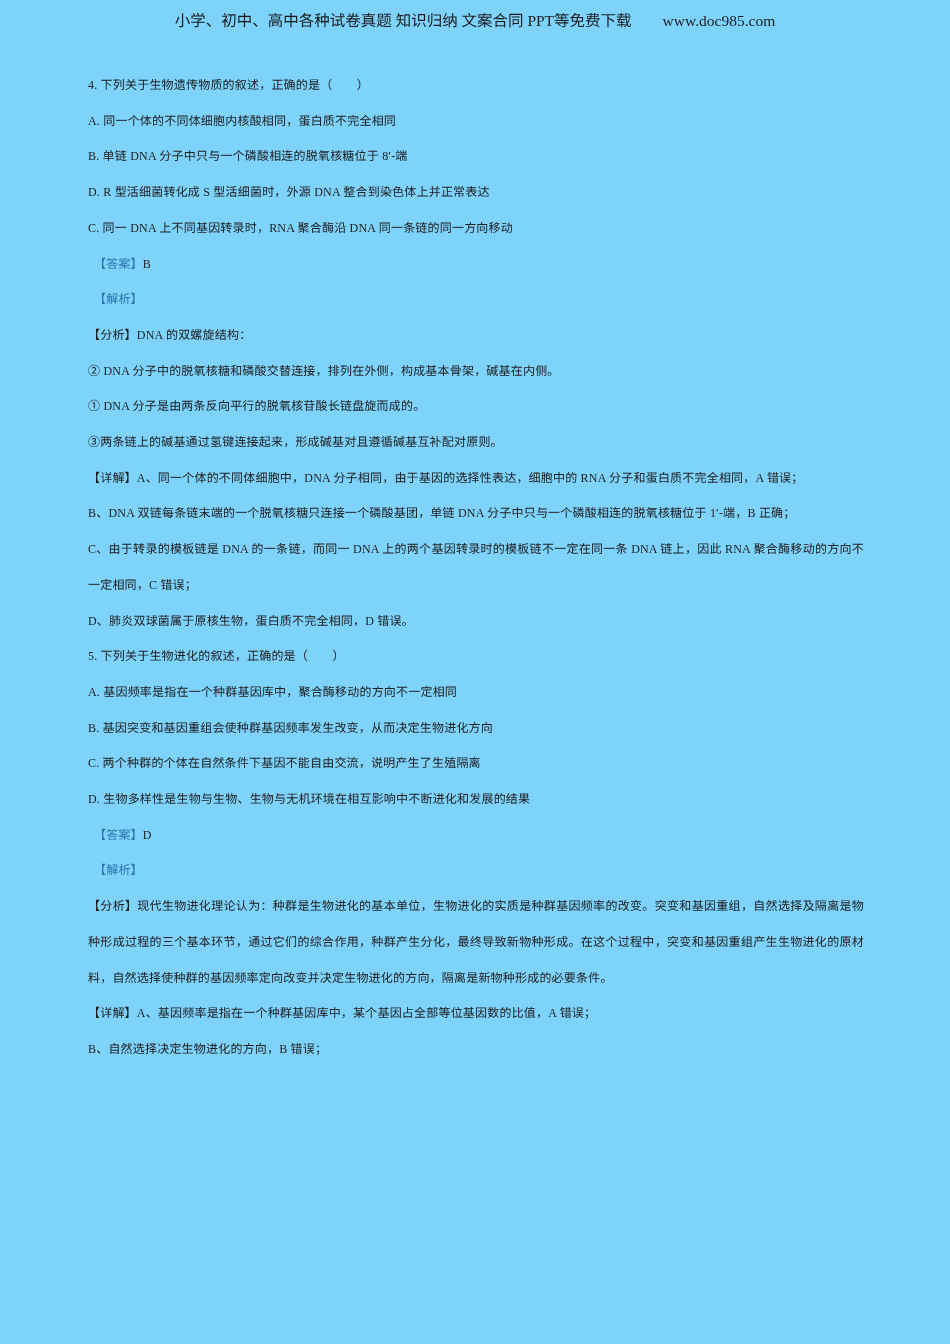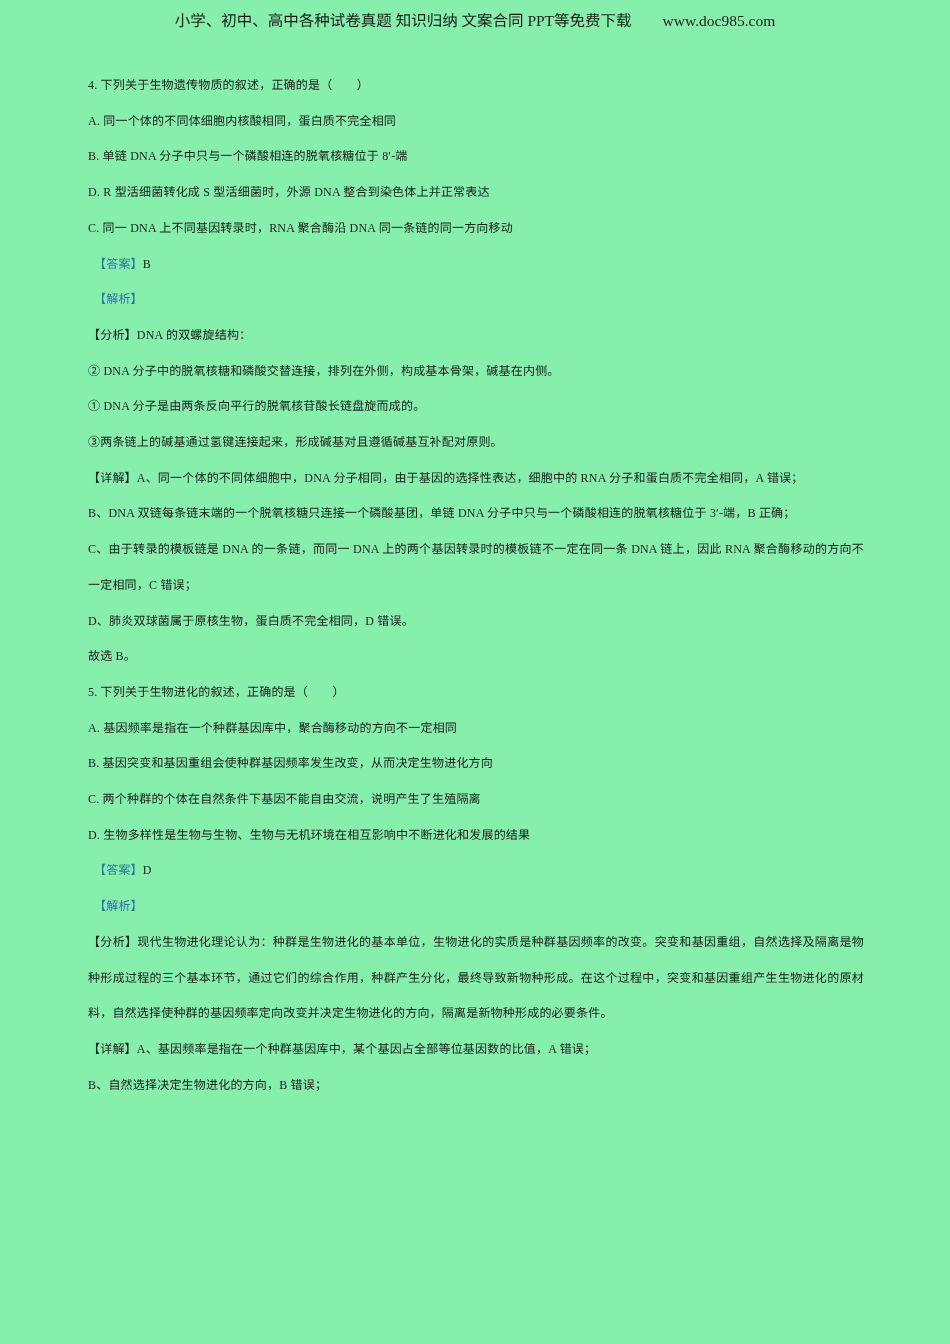--- a/index.html
+++ b/index.html
@@ -4,21 +4,21 @@
 <style>
   html, body {
     margin: 0;
     padding: 0;
     background: #ffffff;
   }
   .page {
     position: relative;
     width: 950px;
     height: 1344px;
-    background: #86efac;
+    background: #7dd3fc;
     overflow: hidden;
     font-family: "Liberation Serif", "DejaVu Serif", serif;
     color: #212121;
   }
   .doc-header {
     position: absolute;
     top: 10px;
     left: 0;
     right: 0;
     text-align: center;
@@ -58,24 +58,23 @@
       <p class="line">B. 单链 DNA 分子中只与一个磷酸相连的脱氧核糖位于 8′-端</p>
       <p class="line">D. R 型活细菌转化成 S 型活细菌时，外源 DNA 整合到染色体上并正常表达</p>
       <p class="line">C. 同一 DNA 上不同基因转录时，RNA 聚合酶沿 DNA 同一条链的同一方向移动</p>
       <p class="line"><span class="bracket-blue">【答案】</span>B</p>
       <p class="line"><span class="bracket-blue">【解析】</span></p>
       <p class="line">【分析】DNA 的双螺旋结构：</p>
       <p class="line">② DNA 分子中的脱氧核糖和磷酸交替连接，排列在外侧，构成基本骨架，碱基在内侧。</p>
       <p class="line">① DNA 分子是由两条反向平行的脱氧核苷酸长链盘旋而成的。</p>
       <p class="line">③两条链上的碱基通过氢键连接起来，形成碱基对且遵循碱基互补配对原则。</p>
       <p class="line">【详解】A、同一个体的不同体细胞中，DNA 分子相同，由于基因的选择性表达，细胞中的 RNA 分子和蛋白质不完全相同，A 错误；</p>
-      <p class="line">B、DNA 双链每条链末端的一个脱氧核糖只连接一个磷酸基团，单链 DNA 分子中只与一个磷酸相连的脱氧核糖位于 3′-端，B 正确；</p>
+      <p class="line">B、DNA 双链每条链末端的一个脱氧核糖只连接一个磷酸基团，单链 DNA 分子中只与一个磷酸相连的脱氧核糖位于 1′-端，B 正确；</p>
       <p class="line">C、由于转录的模板链是 DNA 的一条链，而同一 DNA 上的两个基因转录时的模板链不一定在同一条 DNA 链上，因此 RNA 聚合酶移动的方向不一定相同，C 错误；</p>
       <p class="line">D、肺炎双球菌属于原核生物，蛋白质不完全相同，D 错误。</p>
-      <p class="line">故选 B。</p>
       <p class="line">5. 下列关于生物进化的叙述，正确的是（　　）</p>
       <p class="line">A. 基因频率是指在一个种群基因库中，聚合酶移动的方向不一定相同</p>
       <p class="line">B. 基因突变和基因重组会使种群基因频率发生改变，从而决定生物进化方向</p>
       <p class="line">C. 两个种群的个体在自然条件下基因不能自由交流，说明产生了生殖隔离</p>
       <p class="line">D. 生物多样性是生物与生物、生物与无机环境在相互影响中不断进化和发展的结果</p>
       <p class="line"><span class="bracket-blue">【答案】</span>D</p>
       <p class="line"><span class="bracket-blue">【解析】</span></p>
       <p class="line">【分析】现代生物进化理论认为：种群是生物进化的基本单位，生物进化的实质是种群基因频率的改变。突变和基因重组，自然选择及隔离是物种形成过程的三个基本环节，通过它们的综合作用，种群产生分化，最终导致新物种形成。在这个过程中，突变和基因重组产生生物进化的原材料，自然选择使种群的基因频率定向改变并决定生物进化的方向，隔离是新物种形成的必要条件。</p>
       <p class="line">【详解】A、基因频率是指在一个种群基因库中，某个基因占全部等位基因数的比值，A 错误；</p>
       <p class="line">B、自然选择决定生物进化的方向，B 错误；</p>

